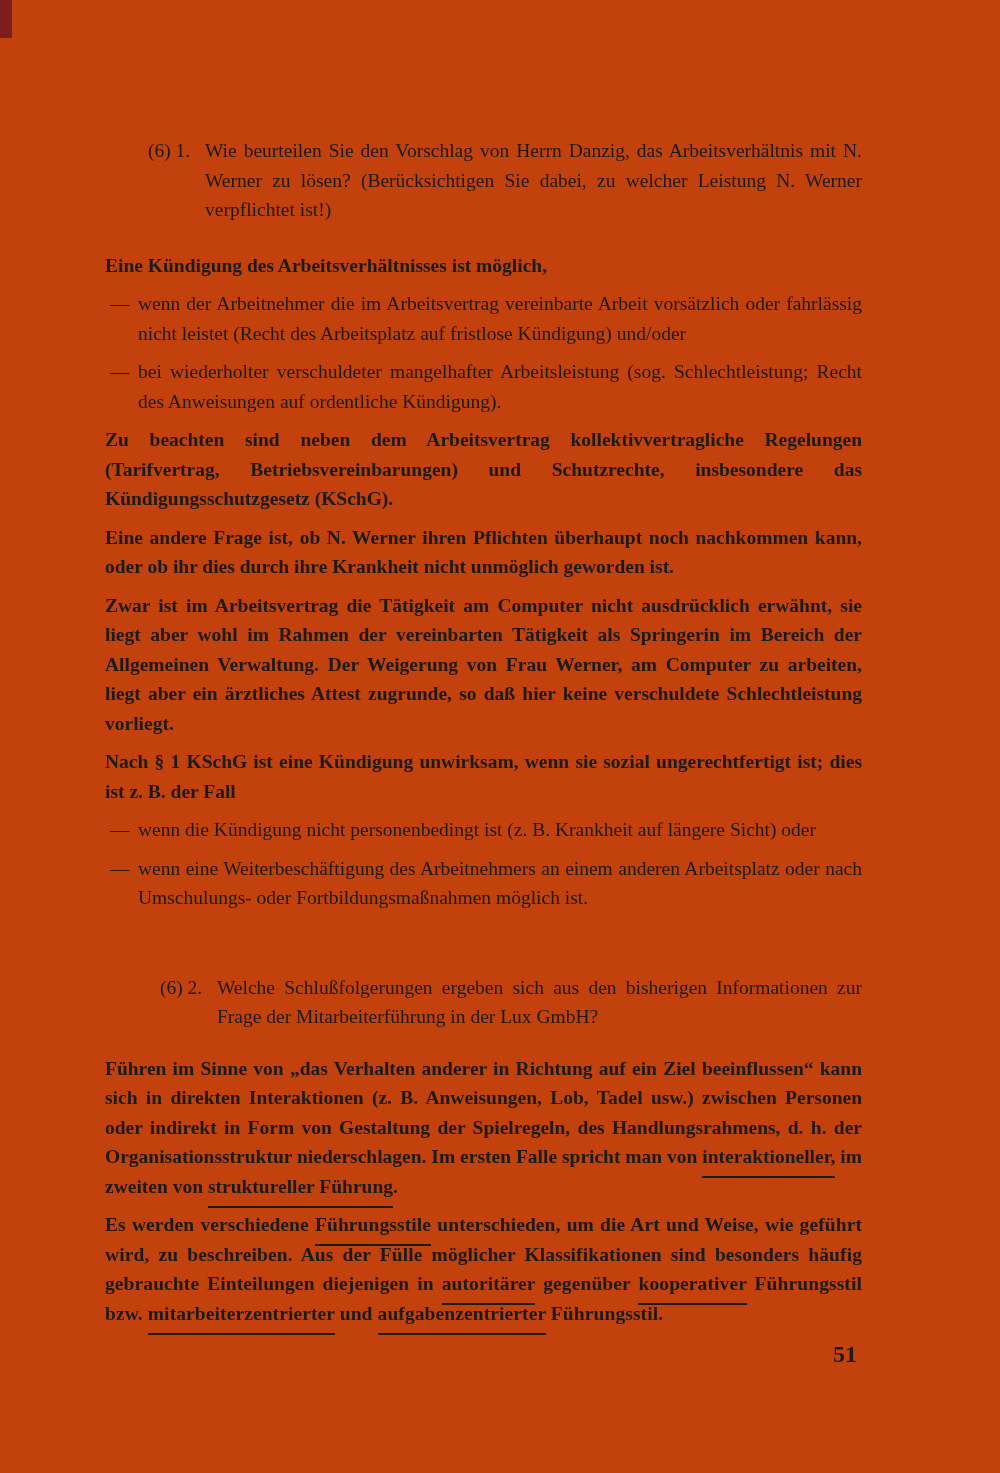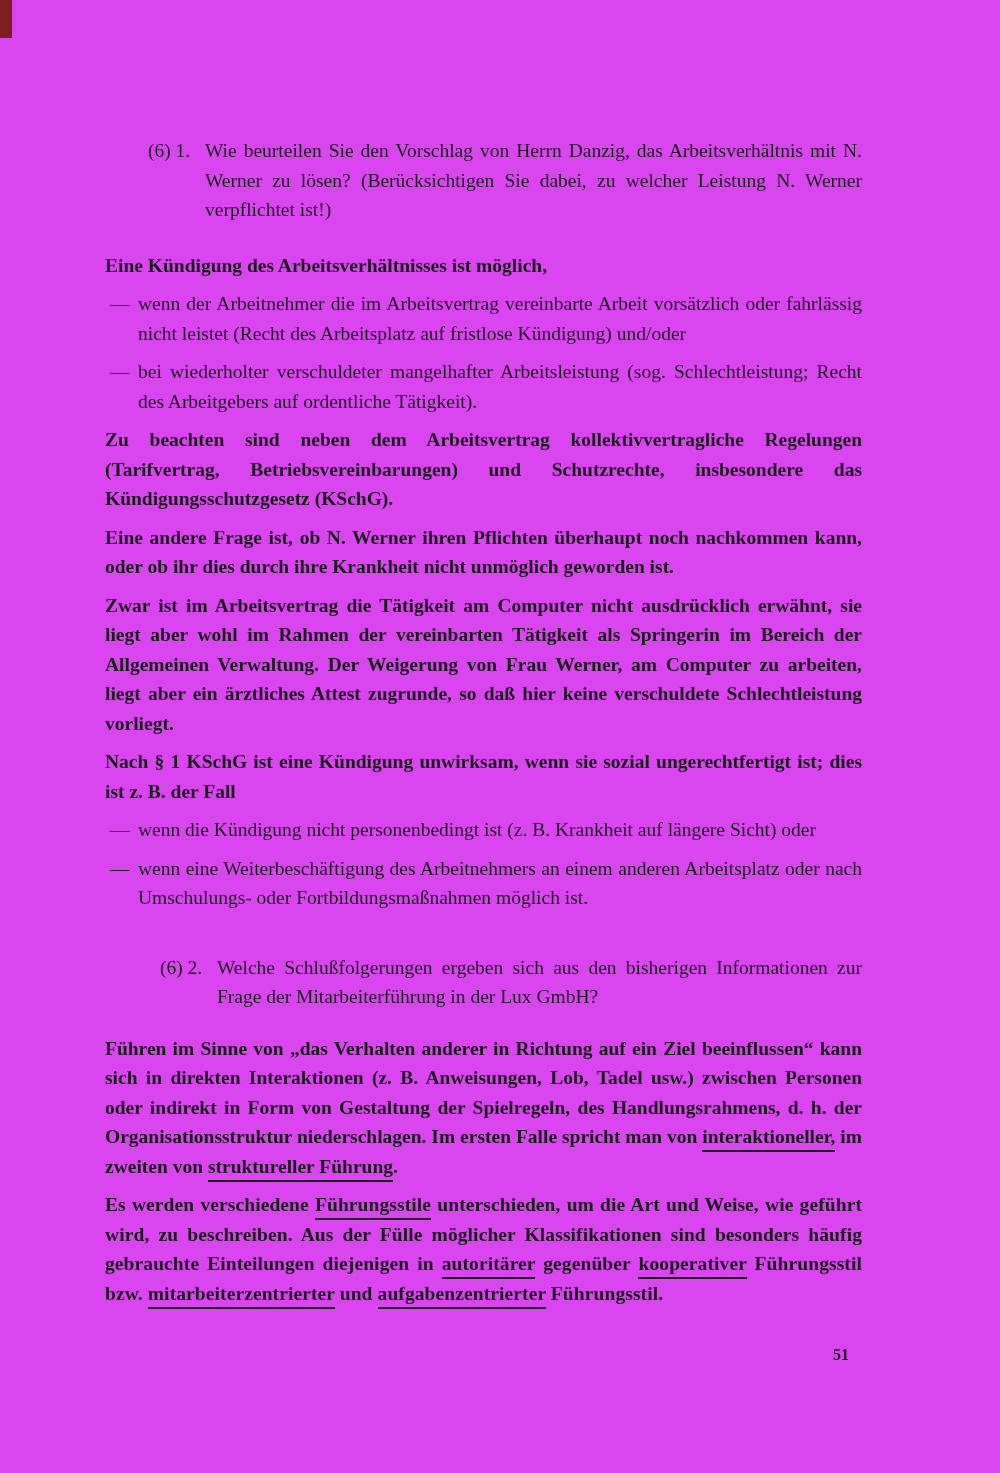--- a/index.html
+++ b/index.html
@@ -1,21 +1,21 @@
 <!DOCTYPE html>
 <html lang="de"><head>
 <meta charset="utf-8">
 <style>
   html, body { margin: 0; padding: 0; background: #e8e8e6; }
   .page {
     position: relative;
     width: 1000px;
     height: 1473px;
     margin: 0 auto;
-    background: #d946ef;
+    background: #c2410c;
     color: #1b1b1b;
     font-family: "Liberation Serif", "DejaVu Serif", serif;
     font-size: 19.5px;
     line-height: 29.5px;
     overflow: hidden;
   }
   .corner-mark {
     position: absolute;
     left: 0; top: 0;
     width: 12px; height: 38px;
@@ -29,35 +29,35 @@
   }
   p { margin: 0 0 9px 0; text-align: justify; font-weight: bold; }
   .question {
     display: flex;
     margin-left: 43px;
     margin-bottom: 26px;
     text-align: left;
   }
   .q-label { flex: none; width: 57px; }
   .q-text { flex: 1; text-align: justify; }
-  .q2 { margin-top: 40px; margin-bottom: 22px; margin-left: 55px; }
+  .q2 { margin-top: 60px; margin-bottom: 22px; margin-left: 55px; }
   .bullet { display: flex; margin: 0 0 9px 0; }
   .bullet .dash { flex: none; width: 28px; padding-left: 5px; }
   .bullet .b-text { flex: 1; text-align: justify; }
   .u {
     border-bottom: 2.5px solid #1c1c1c;
-    padding-bottom: 3px;
+    padding-bottom: 9px;
   }
   .bold-par { font-weight: bold; letter-spacing: 0.1px; }
   .page-number {
     position: absolute;
     left: 833px;
     top: 1340px;
     font-weight: bold;
-    font-size: 16px;
+    font-size: 24px;
   }
 </style>
 </head>
 <body>
 
 <div class="page">
   <div class="corner-mark"></div>
 
   <div class="content">
 
@@ -68,21 +68,21 @@
 
     <p>Eine Kündigung des Arbeitsverhältnisses ist möglich,</p>
 
     <div class="bullet">
       <span class="dash">—</span>
       <div class="b-text">wenn der Arbeitnehmer die im Arbeitsvertrag vereinbarte Arbeit vorsätzlich oder fahrlässig nicht leistet (Recht des Arbeitsplatz auf fristlose Kündigung) und/oder</div>
     </div>
 
     <div class="bullet">
       <span class="dash">—</span>
-      <div class="b-text">bei wiederholter verschuldeter mangelhafter Arbeitsleistung (sog. Schlechtleistung; Recht des Arbeitgebers auf ordentliche Tätigkeit).</div>
+      <div class="b-text">bei wiederholter verschuldeter mangelhafter Arbeitsleistung (sog. Schlechtleistung; Recht des Anweisungen auf ordentliche Kündigung).</div>
     </div>
 
     <p>Zu beachten sind neben dem Arbeitsvertrag kollektivvertragliche Regelungen (Tarifvertrag, Betriebsvereinbarungen) und Schutzrechte, insbesondere das Kündigungsschutzgesetz (KSchG).</p>
 
 
     <p>Eine andere Frage ist, ob N. Werner ihren Pflichten überhaupt noch nachkommen kann, oder ob ihr dies durch ihre Krankheit nicht unmöglich geworden ist.</p>
 
     <p>Zwar ist im Arbeitsvertrag die Tätigkeit am Computer nicht ausdrücklich erwähnt, sie liegt aber wohl im Rahmen der vereinbarten Tätigkeit als Springerin im Bereich der Allgemeinen Verwaltung. Der Weigerung von Frau Werner, am Computer zu arbeiten, liegt aber ein ärztliches Attest zugrunde, so daß hier keine verschuldete Schlechtleistung vorliegt.</p>
 
     <p>Nach § 1 KSchG ist eine Kündigung unwirksam, wenn sie sozial ungerechtfertigt ist; dies ist z. B. der Fall</p>

